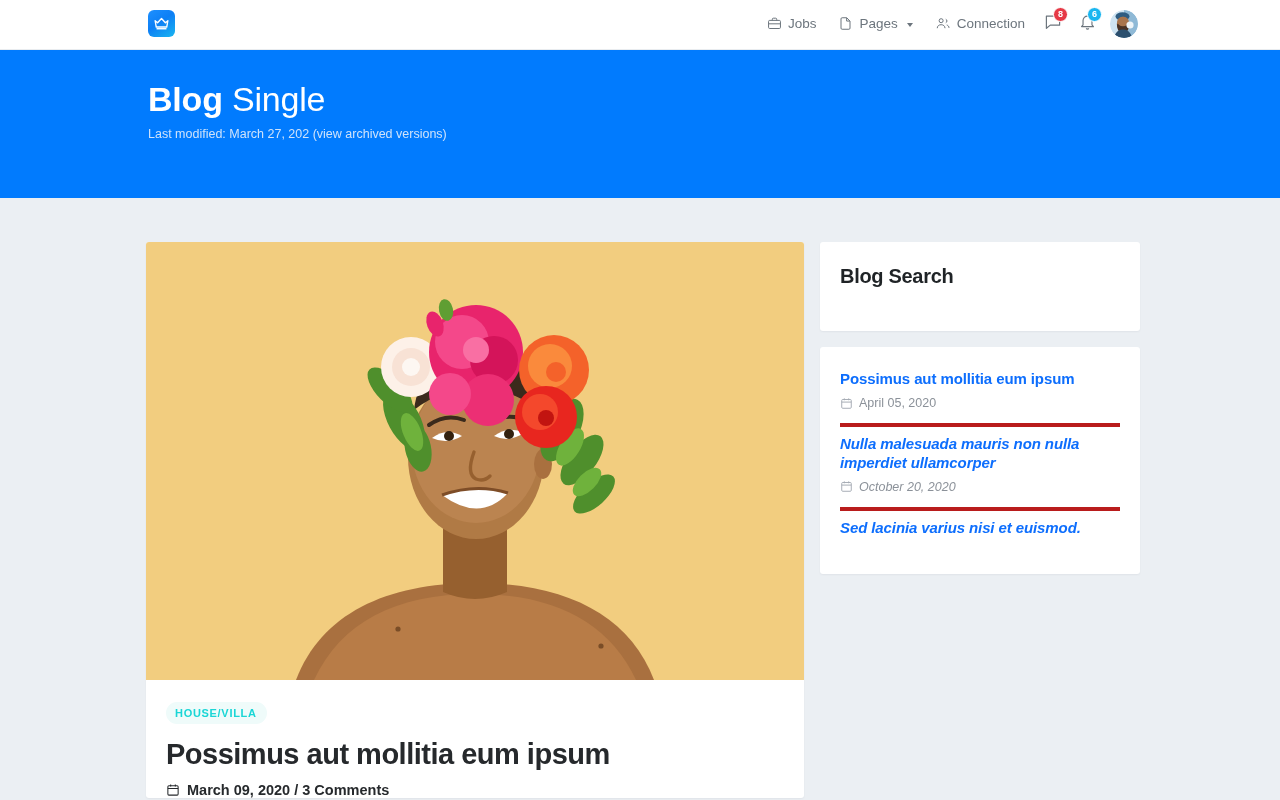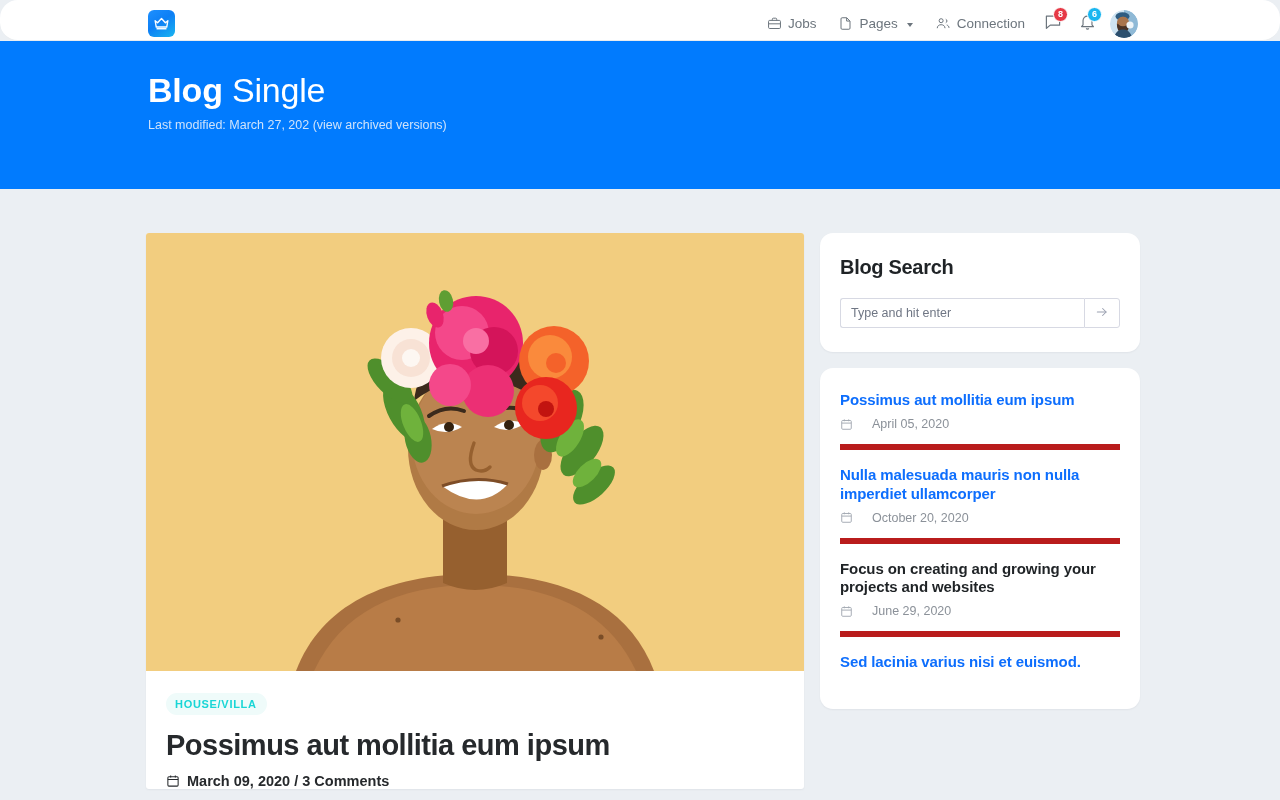--- a/index.html
+++ b/index.html
@@ -7,26 +7,25 @@
     width: 1280px; height: 800px;
     overflow: hidden;
     background: #ebeff3;
     font-family: "Liberation Sans", sans-serif;
     -webkit-font-smoothing: antialiased;
   }
 
   
   .topbar {
     position: relative;
-    height: 41px;
+    height: 50px;
     background: #ffffff;
     display: flex;
     align-items: center;
     border-bottom: 1px solid #e9ecef;
-    border-radius: 18px;
   }
   .brand {
     position: absolute;
     left: 148px; top: 10px;
     width: 27px; height: 27px;
     border-radius: 6px;
     background: linear-gradient(145deg, #1e90ff 0%, #0d7ff5 45%, #19b6f0 100%);
     display: flex; align-items: center; justify-content: center;
   }
   .brand svg { display: block; }
@@ -164,21 +163,21 @@
     font-weight: bold;
     color: #26292c;
     display: flex;
     align-items: center;
     gap: 7px;
   }
 
   
   .card {
     background: #ffffff;
-    border-radius: 13px;
+    border-radius: 3px;
     padding: 23px 20px 24px 20px;
     margin-bottom: 16px;
     box-shadow: 0 1px 2px rgba(16,24,40,.05);
   }
   .card h3 {
     font-size: 20px;
     font-weight: 800;
     color: #1f2326;
     letter-spacing: -0.3px;
     margin-bottom: 19px;
@@ -204,37 +203,37 @@
     border-radius: 0 3px 3px 0;
     background: #fff;
     color: #9aa0b0;
     font-size: 14px;
     cursor: pointer;
     display: flex; align-items: center; justify-content: center;
   }
 
   .pp-list { }
   .pp-item { padding: 0 0 13px 0; }
-  .pp-item + .pp-item { border-top: 6px solid #b91c1c; padding-top: 16px; }
+  .pp-item + .pp-item { border-top: 4px solid #b91c1c; padding-top: 8px; font-style: italic; }
   .pp-title {
     font-size: 15px;
     font-weight: bold;
     line-height: 1.22;
     color: #0d6efd;
     cursor: pointer;
     letter-spacing: -0.1px;
   }
   .pp-title.dark { color: #1f2326; }
   .pp-date {
     margin-top: 8px;
     font-size: 12.5px;
     color: #8b9199;
     display: flex;
     align-items: center;
-    gap: 19px;
+    gap: 6px;
   }
   .cal { flex: none; }
 </style>
 </head>
 <body>
 
 <div class="topbar">
 
   <div class="brand">
     <svg width="17" height="17" viewBox="0 0 24 24" fill="none" stroke="#ffffff" stroke-width="1.9" stroke-linejoin="round">
@@ -414,31 +413,20 @@
           <span>March 09, 2020 / 3 Comments</span>
         </div>
       </div>
     </div>
   </div>
 
   <div class="side-col">
 
     <div class="card">
       <h3>Blog Search</h3>
-      <div class="search-row">
-        <input class="search-input" type="text" placeholder="Type and hit enter" style="">
-        <button class="search-btn">
-          <span>
-            <svg width="14" height="14" viewBox="0 0 24 24" fill="none" stroke="#9aa0b0" stroke-width="1.8" stroke-linecap="round" stroke-linejoin="round">
-              <line x1="4" y1="12" x2="19" y2="12"></line>
-              <polyline points="13,6 19,12 13,18"></polyline>
-            </svg>
-          </span>
-        </button>
-      </div>
     </div>
 
     <div class="card">
       <div class="pp-list">
 
         <div class="pp-item">
           <div class="pp-title">Possimus aut mollitia eum ipsum</div>
           <div class="pp-date">
             <svg class="cal" width="13" height="13" viewBox="0 0 24 24" fill="none" stroke="#a5abb4" stroke-width="1.8">
               <rect x="3.2" y="4.6" width="17.6" height="16.2" rx="1.8"></rect>
@@ -456,32 +444,20 @@
             <svg class="cal" width="13" height="13" viewBox="0 0 24 24" fill="none" stroke="#a5abb4" stroke-width="1.8">
               <rect x="3.2" y="4.6" width="17.6" height="16.2" rx="1.8"></rect>
                 <line x1="3.2" y1="9.4" x2="20.8" y2="9.4"></line>
                 <line x1="8" y1="2.6" x2="8" y2="6"></line>
                 <line x1="16" y1="2.6" x2="16" y2="6"></line>
             </svg>
             <span>October 20, 2020</span>
           </div>
         </div>
 
-        <div class="pp-item">
-          <div class="pp-title dark">Focus on creating and growing your projects and websites</div>
-          <div class="pp-date">
-            <svg class="cal" width="13" height="13" viewBox="0 0 24 24" fill="none" stroke="#a5abb4" stroke-width="1.8">
-              <rect x="3.2" y="4.6" width="17.6" height="16.2" rx="1.8"></rect>
-                <line x1="3.2" y1="9.4" x2="20.8" y2="9.4"></line>
-                <line x1="8" y1="2.6" x2="8" y2="6"></line>
-                <line x1="16" y1="2.6" x2="16" y2="6"></line>
-            </svg>
-            <span>June 29, 2020</span>
-          </div>
-        </div>
 
 
         <div class="pp-item">
           <div class="pp-title">Sed lacinia varius nisi et euismod.</div>
 
         </div>
 
       </div>
     </div>
 

